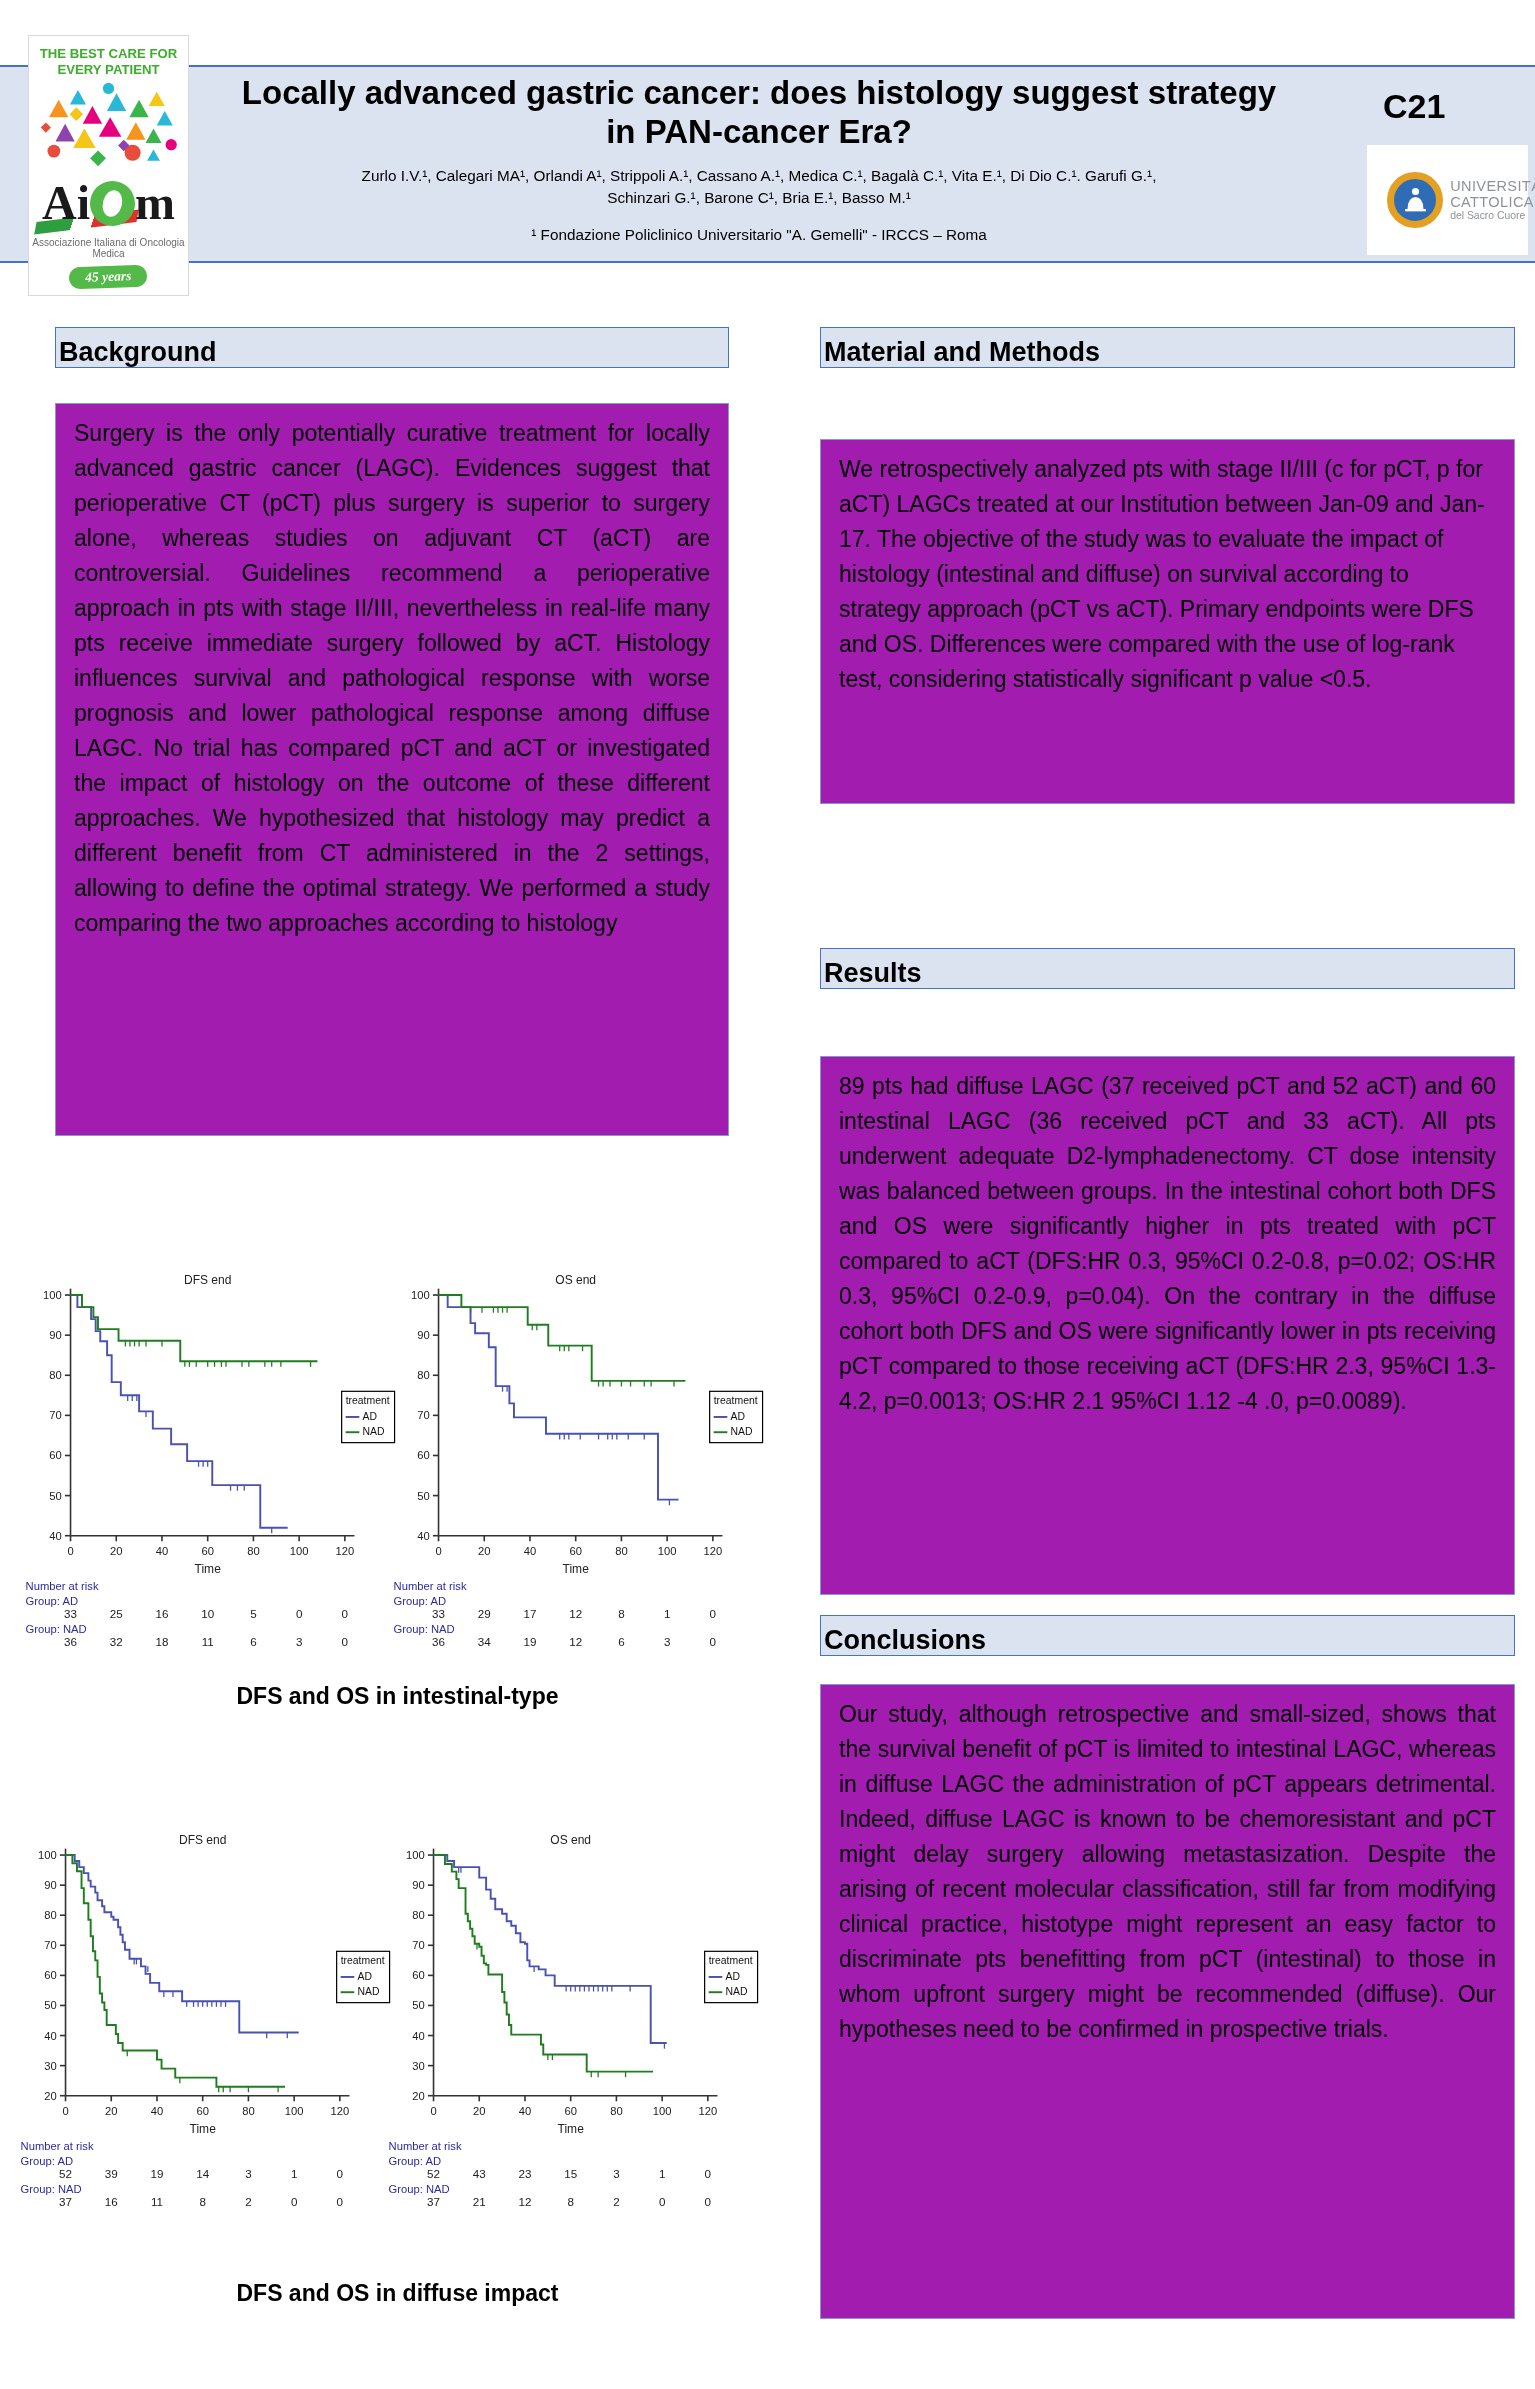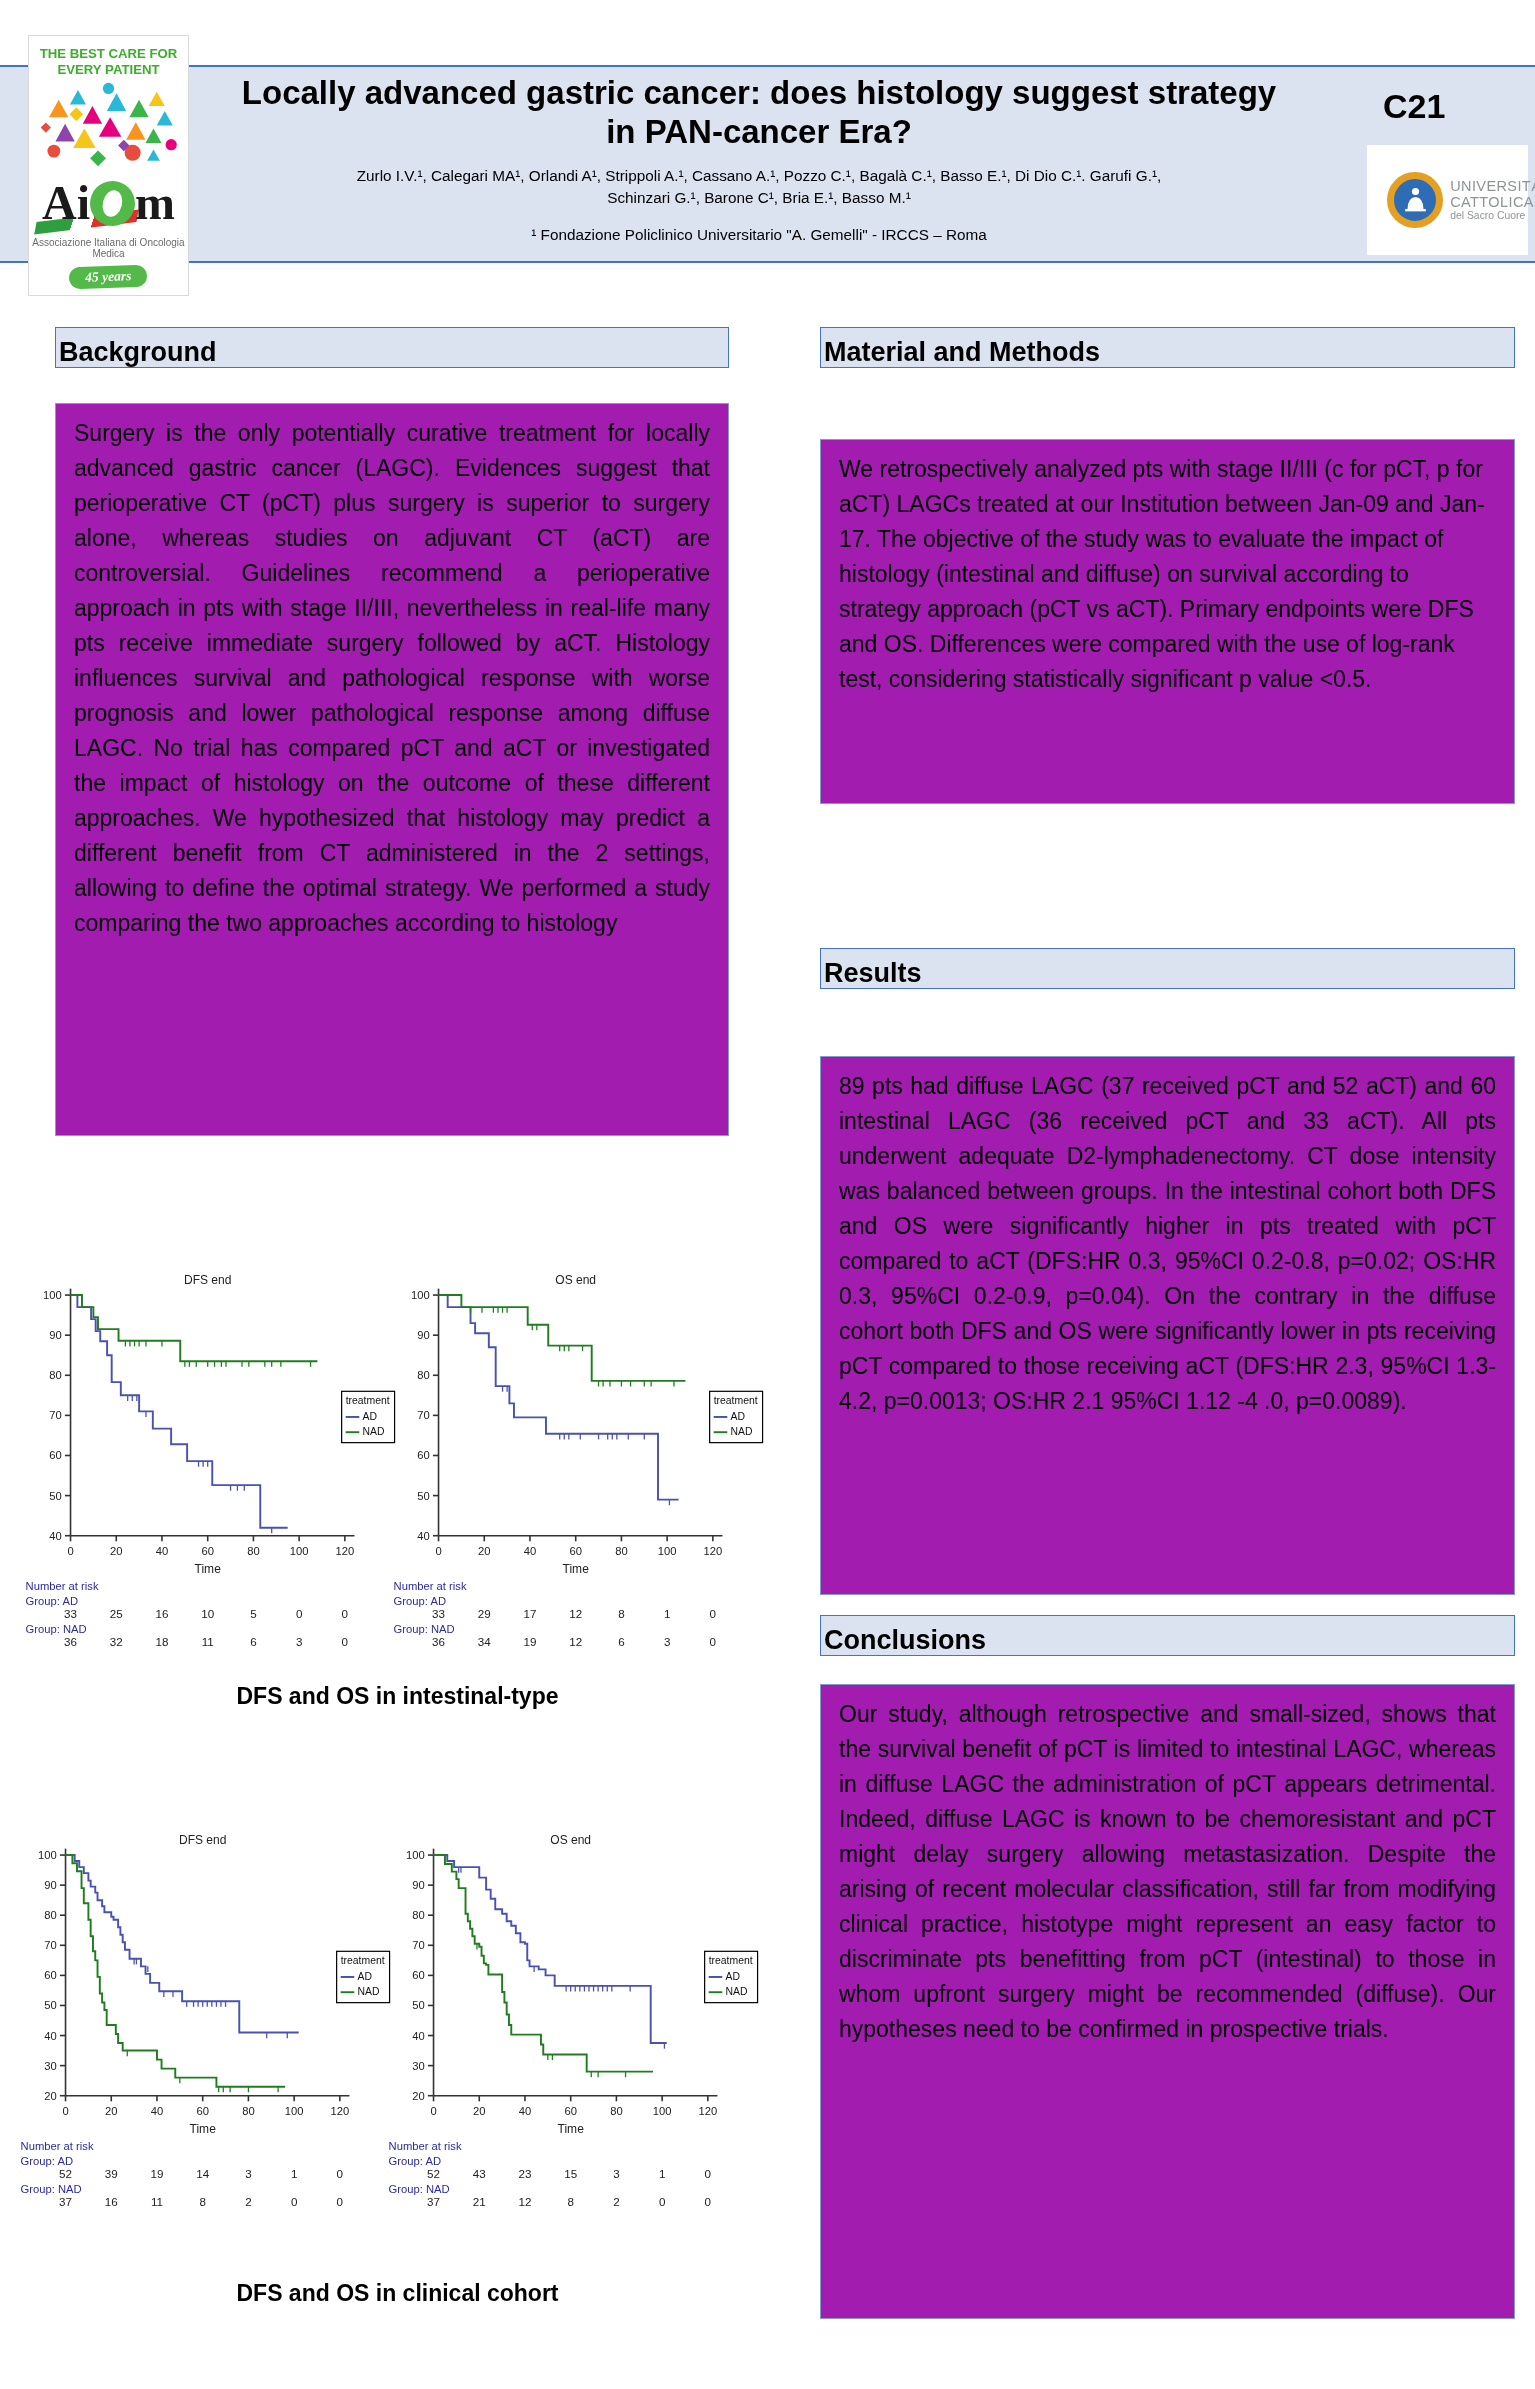--- a/index.html
+++ b/index.html
@@ -96,21 +96,21 @@
       <span class="flag"></span>
       <span class="aw-t">Ai</span><span class="aw-o"></span><span class="aw-t">m</span>
     </div>
     <div class="aiom-assoc">Associazione Italiana di Oncologia Medica</div>
     <div class="aiom-years">45 years</div>
   </div>
 
   <div class="title">Locally advanced gastric cancer: does histology suggest strategy in PAN-cancer Era?</div>
   <div class="code">C21</div>
   <div class="authors">
-    <div>Zurlo I.V.¹, Calegari MA¹, Orlandi A¹, Strippoli A.¹, Cassano A.¹,  Pozzo C.¹, Bagalà C.¹, Basso E.¹, Di Dio C.¹. Garufi G.¹,</div>
+    <div>Zurlo I.V.¹, Calegari MA¹, Orlandi A¹, Strippoli A.¹, Cassano A.¹,  Medica C.¹, Bagalà C.¹, Vita E.¹, Di Dio C.¹. Garufi G.¹,</div>
     <div>Schinzari G.¹, Barone C¹, Bria E.¹, Basso M.¹</div>
   </div>
   <div class="affiliation">¹ Fondazione Policlinico Universitario "A. Gemelli" - IRCCS – Roma</div>
 
   <div class="uc-box">
     <div class="uc-seal">
       <svg width="27" height="30.5" viewBox="0 0 34 38">
         <circle cx="17" cy="8" r="4.5" fill="#fff"></circle>
         <path d="M7 30 Q7 16 17 15 Q27 16 27 30 Z" fill="#fff"></path>
         <rect x="4" y="30" width="26" height="3" fill="#fff"></rect>
@@ -473,21 +473,21 @@
         <text x="400" y="433" text-anchor="middle" font-size="14.5" fill="#222">0</text>
         <text x="2" y="451" font-size="14" fill="#2b2b9e">Group: NAD</text>
         <text x="58" y="468" text-anchor="middle" font-size="14.5" fill="#222">37</text>
         <text x="115" y="468" text-anchor="middle" font-size="14.5" fill="#222">21</text>
         <text x="172" y="468" text-anchor="middle" font-size="14.5" fill="#222">12</text>
         <text x="229" y="468" text-anchor="middle" font-size="14.5" fill="#222">8</text>
         <text x="286" y="468" text-anchor="middle" font-size="14.5" fill="#222">2</text>
         <text x="343" y="468" text-anchor="middle" font-size="14.5" fill="#222">0</text>
         <text x="400" y="468" text-anchor="middle" font-size="14.5" fill="#222">0</text>
       </svg></div>
-  <div class="fig-caption" style="top:2280px;">DFS and OS in clinical cohort</div>
+  <div class="fig-caption" style="top:2280px;">DFS and OS in diffuse impact</div>
 
   <div class="sec-h" style="left:820px;top:327px;width:695px;">Material and Methods</div>
   <div class="sec-b" style="left:820px;top:439px;width:695px;height:365px;">We retrospectively analyzed pts with stage II/III (c for pCT, p for aCT) LAGCs treated at our Institution between Jan-09 and Jan-17. The objective of the study was to evaluate the impact of histology (intestinal and diffuse) on survival according to strategy approach (pCT vs aCT). Primary endpoints were DFS and OS. Differences were compared with the use of log-rank test, considering statistically significant p value &lt;0.5.</div>
 
   <div class="sec-h" style="left:820px;top:948px;width:695px;">Results</div>
   <div class="sec-b just" style="left:820px;top:1056px;width:695px;height:539px;">89 pts had diffuse LAGC (37 received pCT and 52 aCT) and 60 intestinal LAGC (36 received pCT and 33 aCT). All pts underwent adequate D2-lymphadenectomy. CT dose intensity was balanced between groups. In the intestinal cohort both DFS and OS were significantly higher in pts treated with pCT compared to aCT (DFS:HR 0.3, 95%CI 0.2-0.8, p=0.02; OS:HR 0.3, 95%CI 0.2-0.9, p=0.04). On the contrary in the diffuse cohort both DFS and OS were significantly lower in pts receiving pCT compared to those receiving aCT (DFS:HR 2.3, 95%CI 1.3-4.2, p=0.0013; OS:HR 2.1 95%CI 1.12 -4 .0, p=0.0089).</div>
 
   <div class="sec-h" style="left:820px;top:1615px;width:695px;">Conclusions</div>
   <div class="sec-b just" style="left:820px;top:1684px;width:695px;height:635px;">Our study, although retrospective and small-sized, shows that the survival benefit of pCT is limited to intestinal LAGC, whereas in diffuse LAGC the administration of pCT appears detrimental. Indeed, diffuse LAGC is known to be chemoresistant and pCT might delay surgery allowing metastasization. Despite the arising of recent molecular classification, still far from modifying clinical practice, histotype might represent an easy factor to discriminate pts benefitting from pCT (intestinal) to those in whom upfront surgery might be recommended (diffuse). Our hypotheses need to be confirmed in prospective trials.</div>
 

